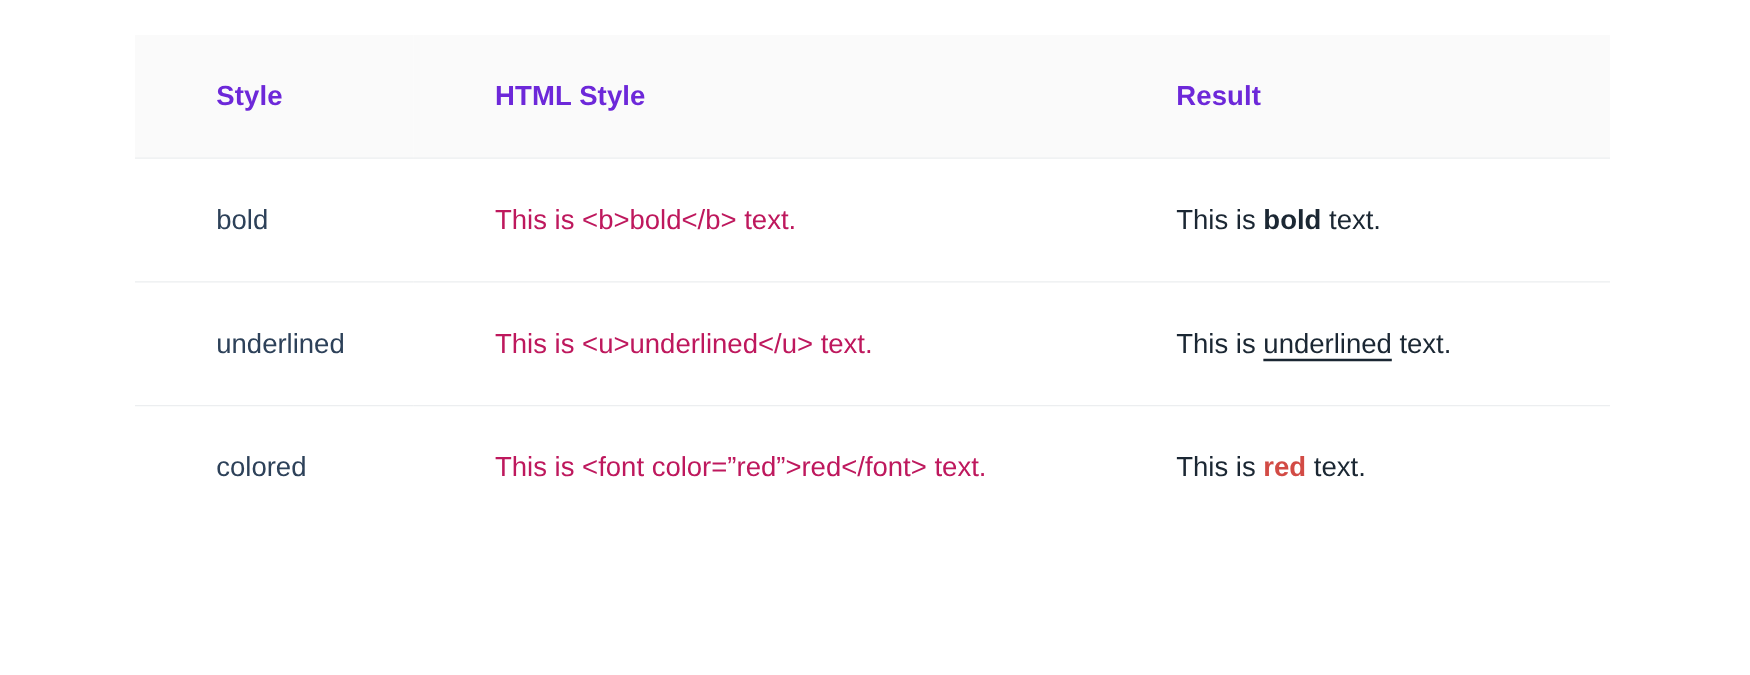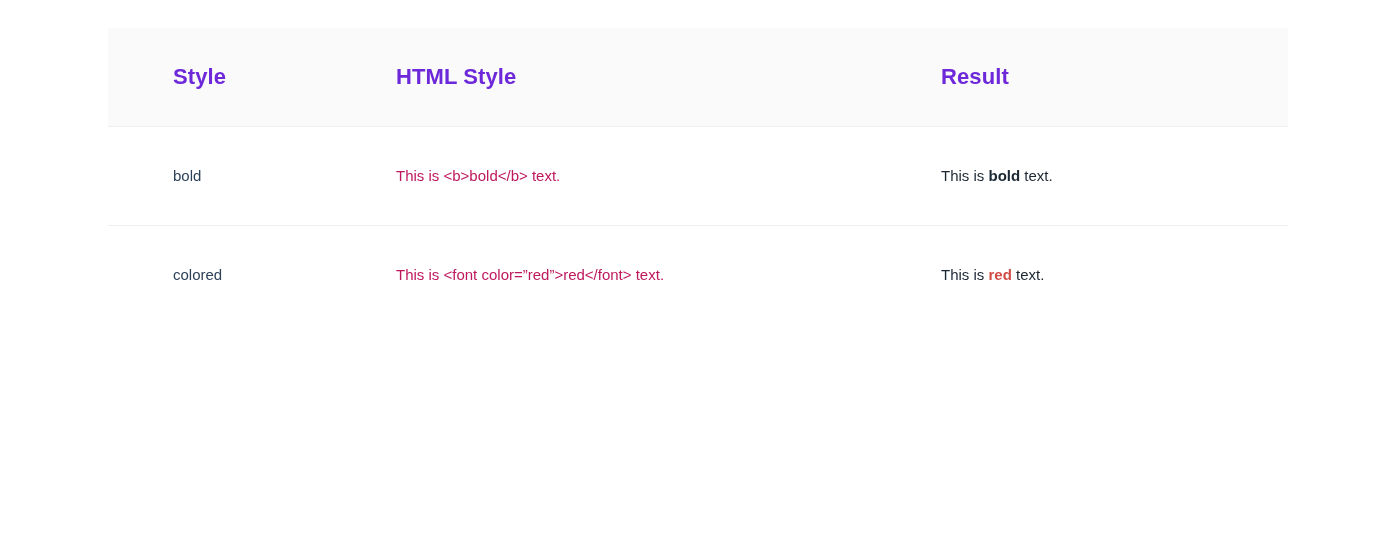--- a/index.html
+++ b/index.html
@@ -61,21 +61,21 @@
 
   tbody tr.data-row {
     background: #ffffff;
   }
 
   tbody td {
     height: 98px;
     padding: 0;
     vertical-align: middle;
     border-bottom: 1px solid #eceef0;
-    font-size: 15px;
+    font-size: 22px;
     line-height: 1.3;
   }
   tbody tr.data-row:last-child td {
     border-bottom: none;
   }
 
   td.cell-style {
     padding-left: 65px;
     color: #2d4159;
     font-weight: normal;
@@ -122,20 +122,25 @@
       </thead>
       <tbody>
 
         <tr class="data-row">
           <td class="cell-style">bold</td>
           <td class="cell-code">This is &lt;b&gt;bold&lt;/b&gt; text.</td>
           <td class="cell-result"><span>This is </span><span class="r-bold">bold</span><span> text.</span></td>
         </tr>
 
 
+        <tr class="data-row">
+          <td class="cell-style">underlined</td>
+          <td class="cell-code">This is &lt;u&gt;underlined&lt;/u&gt; text.</td>
+          <td class="cell-result"><span>This is </span><span class="r-underline">underlined</span><span> text.</span></td>
+        </tr>
 
         <tr class="data-row">
           <td class="cell-style">colored</td>
           <td class="cell-code">This is &lt;font color=”red”&gt;red&lt;/font&gt; text.</td>
           <td class="cell-result"><span>This is </span><span class="r-red">red</span><span> text.</span></td>
         </tr>
 
       </tbody>
     </table>
   </div>

